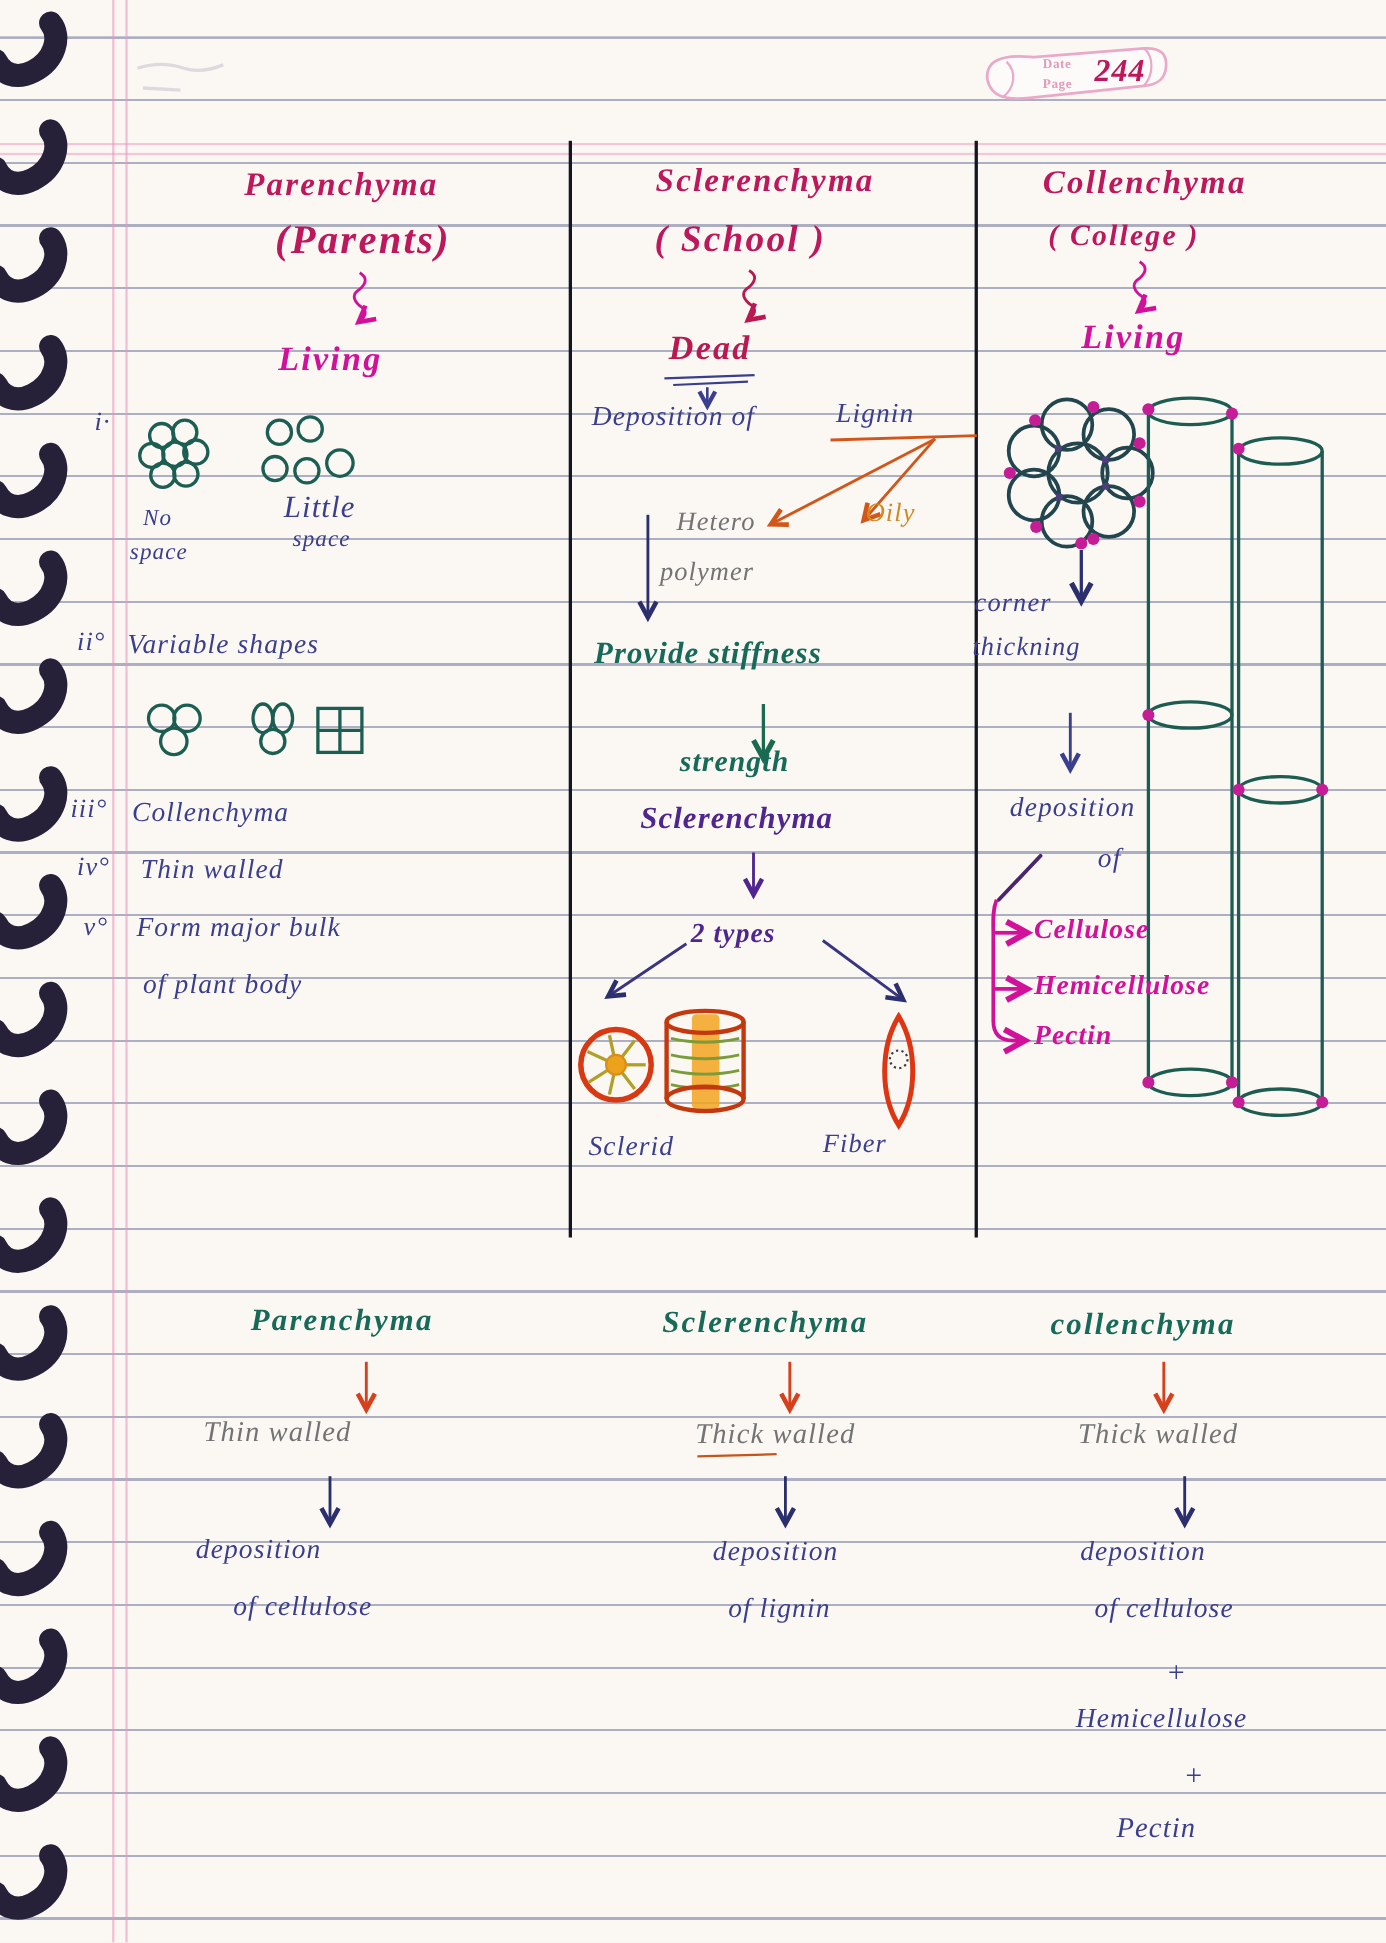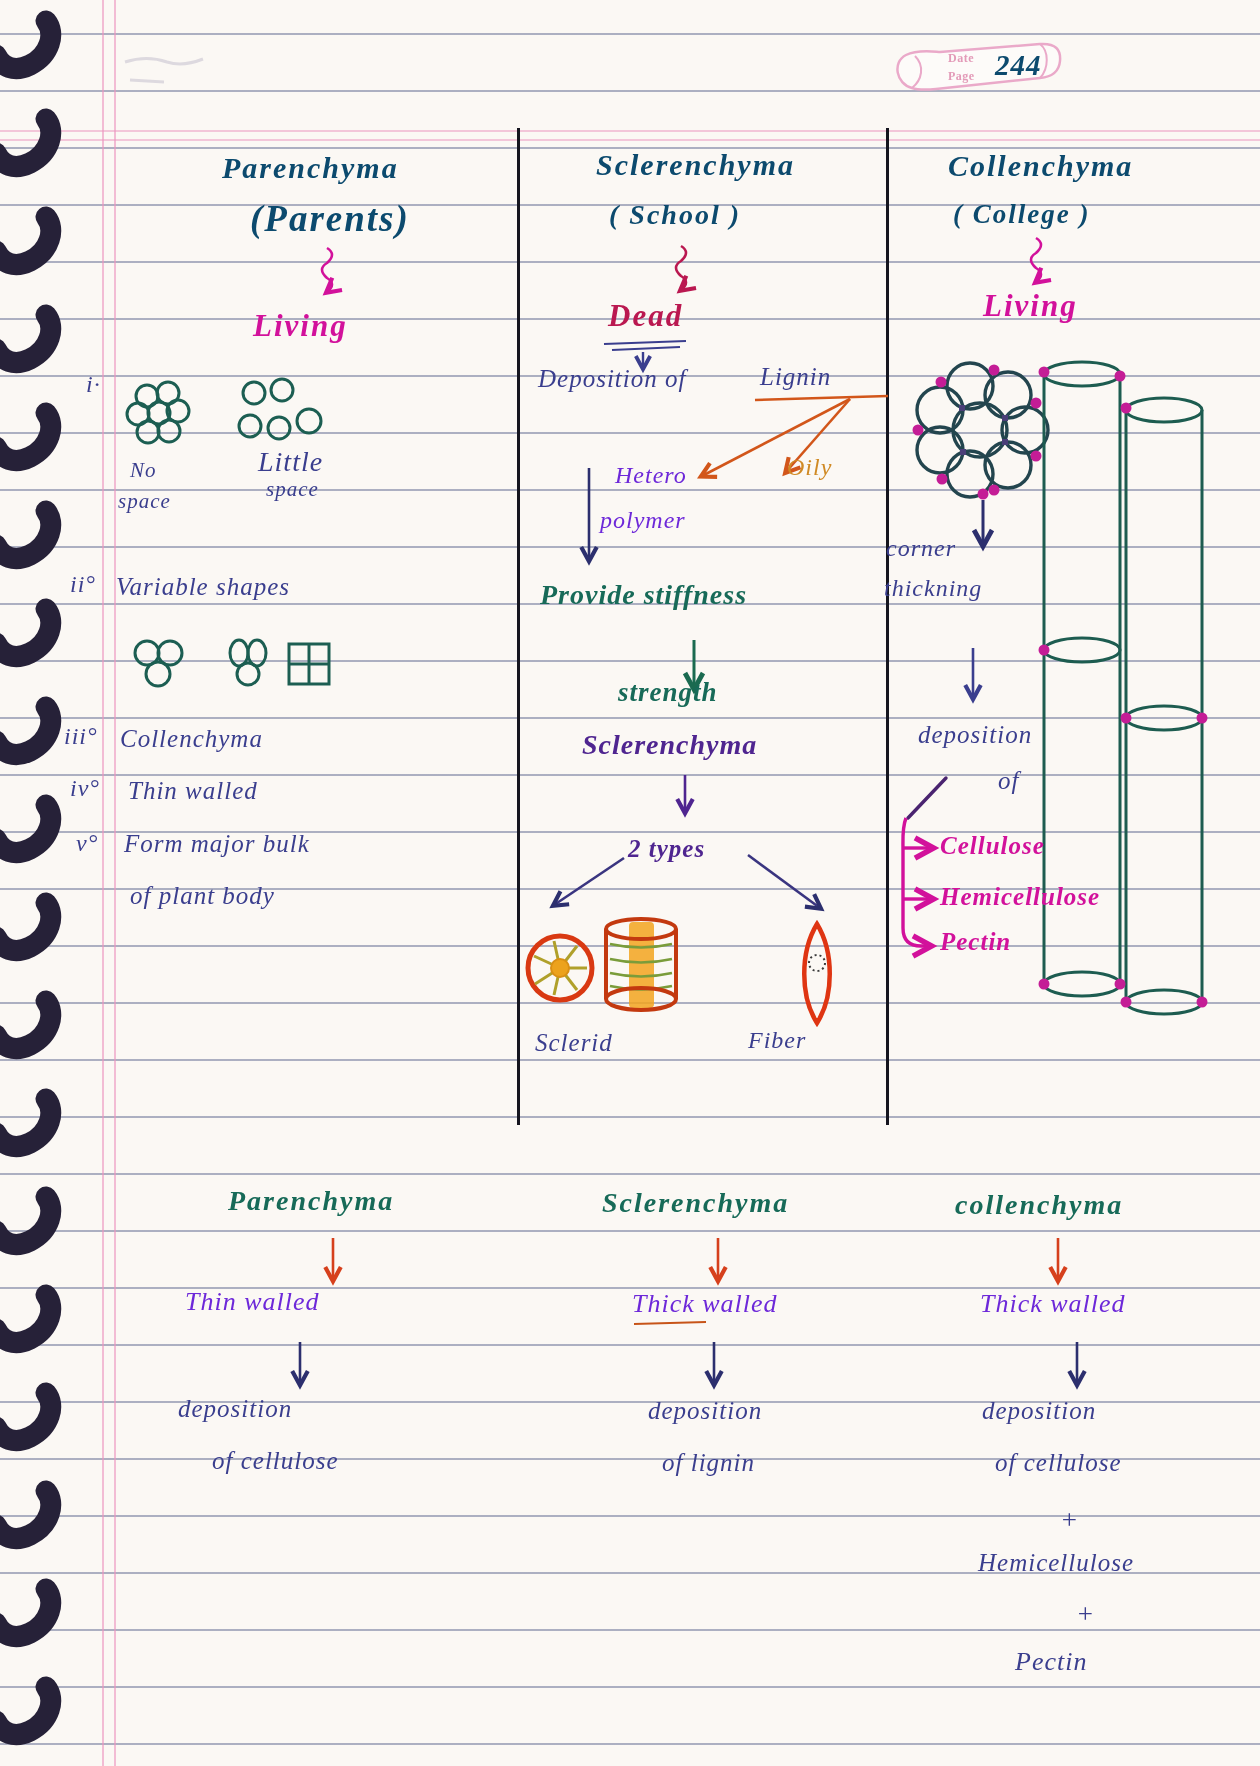--- a/index.html
+++ b/index.html
@@ -6,27 +6,27 @@
   body{width:1260px;height:1766px;overflow:hidden;background:#e9e4e0;}
   .page{position:relative;width:1260px;height:1766px;background:#fbf8f4;overflow:hidden;
         font-family:"Liberation Serif", serif;}
   .ruling{position:absolute;left:0;top:33px;right:0;bottom:0;
     background:repeating-linear-gradient(to bottom, rgba(86,96,138,.48) 0px, rgba(86,96,138,.48) 2px, transparent 2px, transparent 57px);}
   .pink-v{position:absolute;top:0;bottom:0;width:2px;background:rgba(236,148,190,.6);}
   .pink-h{position:absolute;left:0;right:0;height:2px;background:rgba(236,148,190,.5);}
   .divider{position:absolute;width:3px;background:#15151f;}
   .art{position:absolute;left:0;top:0;}
   .t{position:absolute;font-style:italic;white-space:nowrap;letter-spacing:1px;line-height:1.05;}
-  .navy{color:#0c4a6e;font-weight:700;}
+  .navy{color:#be185d;font-weight:700;}
   .blue{color:#3a3e8e;}
   .magenta{color:#d2119b;font-weight:700;}
   .crimson{color:#ba1850;font-weight:700;}
   .teal{color:#176a58;font-weight:700;}
   .purple{color:#4f2590;font-weight:700;}
-  .orange{color:#6d28d9;}
+  .orange{color:#737373;}
   .lorange{color:#d08a24;}
   .pinkink{color:#e39ab8;font-style:normal;font-weight:700;letter-spacing:.5px;}
   .hdr{letter-spacing:2px;}
 </style>
 </head>
 <body>
 
 <div class="page">
 
   <div class="ruling"></div>
@@ -269,21 +269,21 @@
     </g>
   </svg>
 
   <span class="t pinkink" style="left:948px;top:52px;font-size:12px">Date</span>
   <span class="t pinkink" style="left:948px;top:70px;font-size:12px">Page</span>
   <span class="t navy" style="left:995px;top:50px;font-size:29px">244</span>
 
   <span class="t navy hdr" style="left:222px;top:152px;font-size:30px">Parenchyma</span>
   <span class="t navy hdr" style="left:250px;top:200px;font-size:37px">(Parents)</span>
   <span class="t navy hdr" style="left:596px;top:149px;font-size:30px">Sclerenchyma</span>
-  <span class="t navy hdr" style="left:609px;top:200px;font-size:28px">( School )</span>
+  <span class="t navy hdr" style="left:595px;top:200px;font-size:34px">( School )</span>
   <span class="t navy hdr" style="left:948px;top:150px;font-size:30px">Collenchyma</span>
   <span class="t navy hdr" style="left:953px;top:200px;font-size:27px">( College )</span>
   <span class="t magenta hdr" style="left:253px;top:310px;font-size:31px">Living</span>
   <span class="t crimson hdr" style="left:608px;top:300px;font-size:31px">Dead</span>
   <span class="t magenta hdr" style="left:983px;top:290px;font-size:31px">Living</span>
 
   <span class="t blue" style="left:86px;top:372px;font-size:24px">i·</span>
   <span class="t blue" style="left:130px;top:459px;font-size:21px">No</span>
   <span class="t blue" style="left:118px;top:490px;font-size:21px">space</span>
   <span class="t blue" style="left:258px;top:447px;font-size:28px">Little</span>

